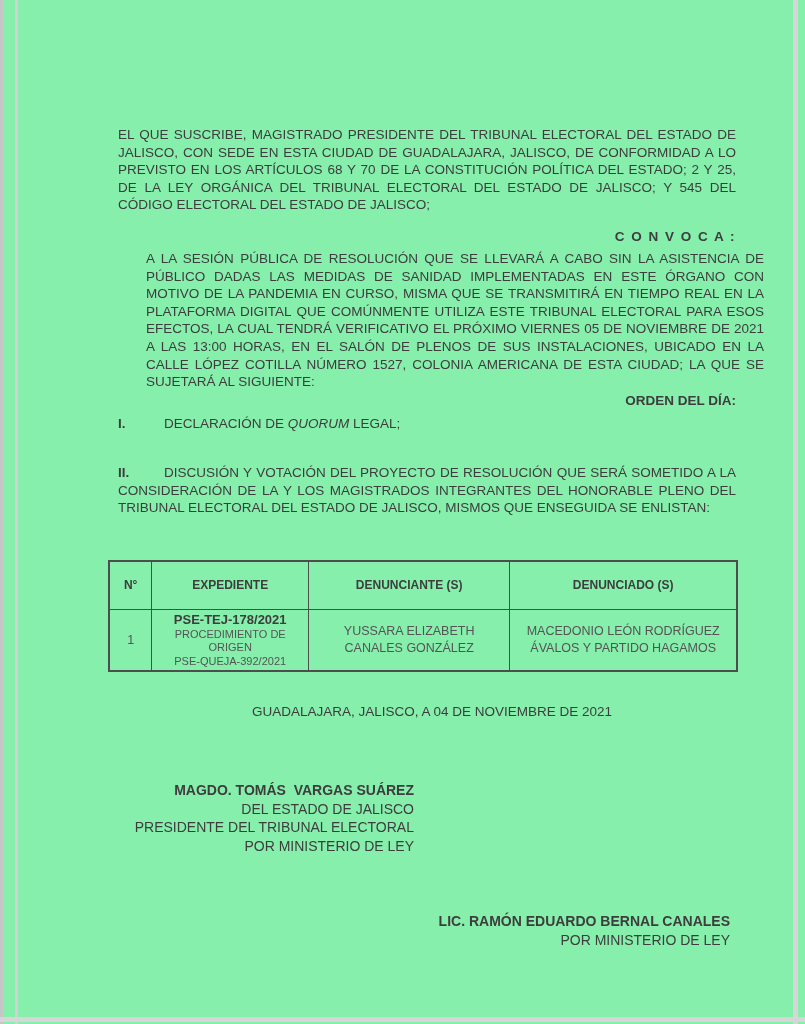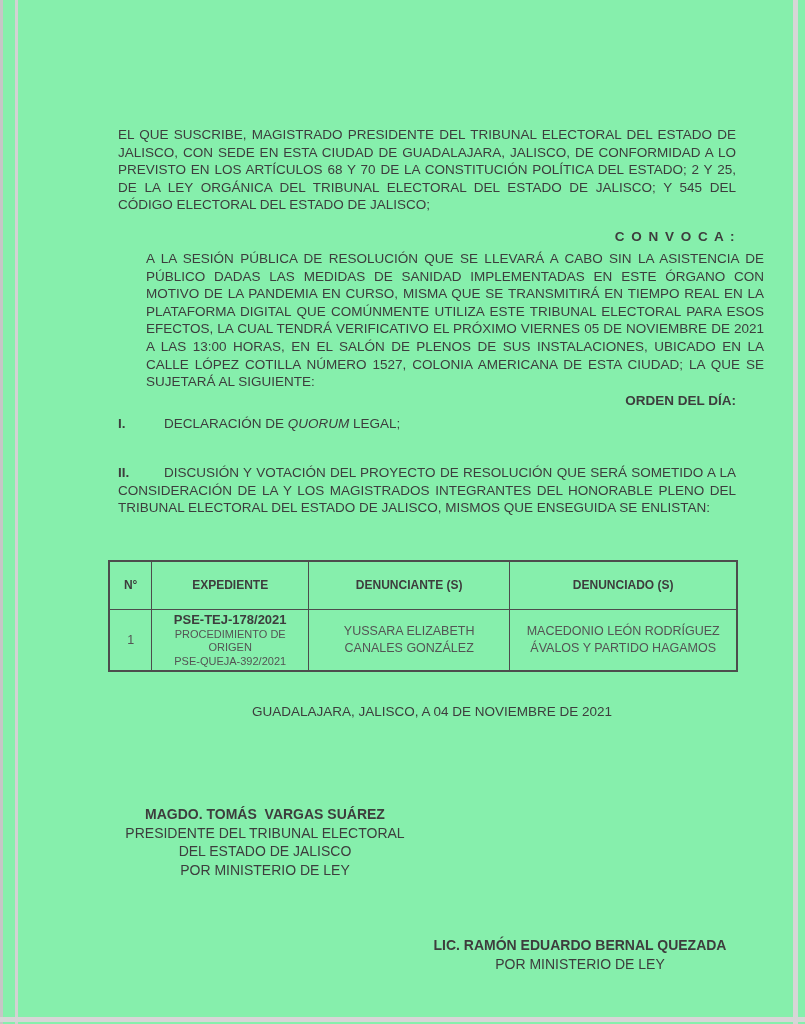--- a/index.html
+++ b/index.html
@@ -50,21 +50,21 @@
     text-align:center; vertical-align:middle;
     padding:2px 4px;
   }
   .case-table th { height:48px; font-size:12px; color:#3d3d3d; font-weight:bold; }
   .case-table td { height:52px; font-size:12.5px; line-height:16.5px; }
   .exp-main { font-weight:bold; font-size:13px; color:#3d3d3d; line-height:16px; }
   .exp-sub { font-size:11px; line-height:13.5px; color:#545454; }
 
   .pos-date { left:123px; top:703px; width:618px; text-align:center; }
 
-  .sig { font-size:14px; line-height:18.6px; text-align:center;margin-top:24px; }
+  .sig { font-size:14px; line-height:18.6px; text-align:right; }
   .sig-name { font-weight:bold; white-space:pre-wrap; }
   .pos-sig1 { left:116px; top:781px; width:298px; }
   .pos-sig2 { left:430px; top:912px; width:300px; }
 </style>
 </head>
 <body>
 
 <div class="page">
 
   <div class="edge edge-left-outer"></div>
@@ -114,23 +114,23 @@
         <td>YUSSARA ELIZABETH CANALES GONZÁLEZ</td>
         <td>MACEDONIO LEÓN RODRÍGUEZ ÁVALOS Y PARTIDO HAGAMOS</td>
       </tr>
     </tbody>
   </table>
 
   <div class="date-line pos-date">GUADALAJARA, JALISCO, A 04 DE NOVIEMBRE DE 2021</div>
 
   <div class="sig pos-sig1">
     <div class="sig-name">MAGDO. TOMÁS  VARGAS SUÁREZ</div>
+    <div>DEL ESTADO DE JALISCO</div>
     <div>PRESIDENTE DEL TRIBUNAL ELECTORAL</div>
-    <div>DEL ESTADO DE JALISCO</div>
     <div>POR MINISTERIO DE LEY</div>
   </div>
 
   <div class="sig pos-sig2">
-    <div class="sig-name">LIC. RAMÓN EDUARDO BERNAL QUEZADA</div>
+    <div class="sig-name">LIC. RAMÓN EDUARDO BERNAL CANALES</div>
     <div>POR MINISTERIO DE LEY</div>
   </div>
 
 </div>
 
 </body></html>

